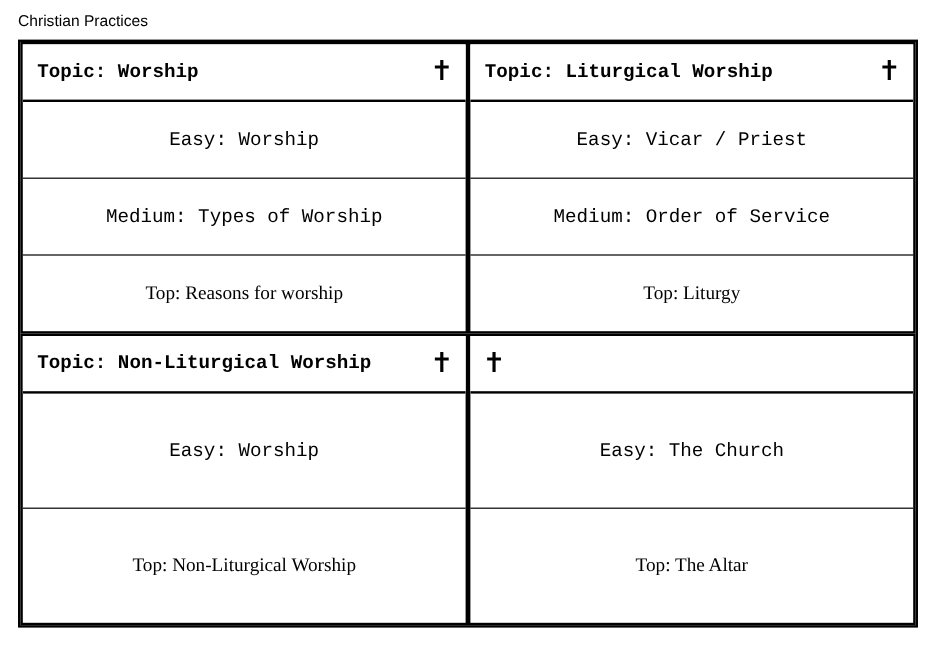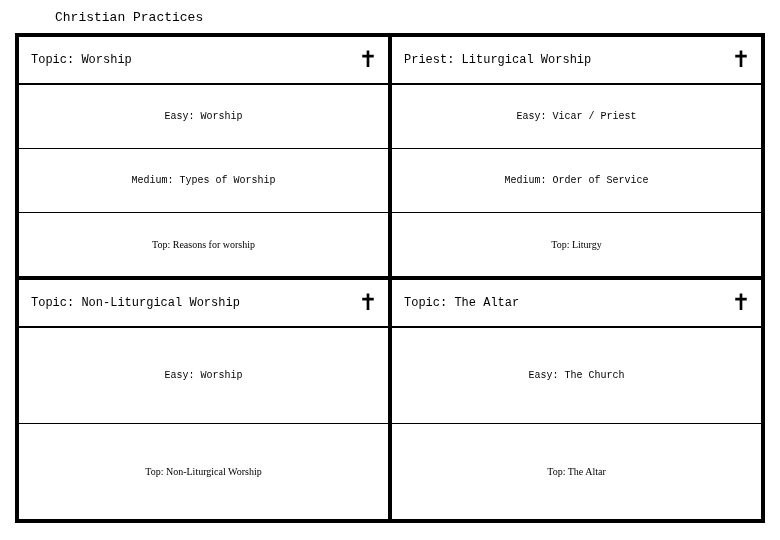--- a/index.html
+++ b/index.html
@@ -12,22 +12,21 @@
       background: #ffffff;
       font-family: 'Courier New', Courier, monospace;
       width: 780px;
       height: 540px;
       padding: 10px 15px;
     }
 
     .page-title {
       font-size: 13px;
       margin-bottom: 8px;
-      font-family: Liberation Mono, monospace;
-      margin-left: 40px;
+      font-family: Liberation Sans, sans-serif;
     }
 
     .grid {
       display: grid;
       grid-template-columns: 1fr 1fr;
       grid-template-rows: 1fr 1fr;
       gap: 0;
       border: 2px solid #000;
       width: 750px;
       height: 490px;
@@ -44,40 +43,40 @@
       display: flex;
       align-items: center;
       justify-content: space-between;
       padding: 8px 12px;
       border-bottom: 2px solid #000;
       background: #fff;
       min-height: 48px;
     }
 
     .card-title {
-      font-weight: normal;
-      font-size: 12px;
+      font-weight: bold;
+      font-size: 16px;
       font-family: 'Courier New', Courier, monospace;
     }
 
     .cross-icon {
       font-size: 26px;
       font-weight: bold;
       line-height: 1;
       display: inline-block;
       font-family: 'Courier New', Courier, monospace;
     }
 
     .card-row {
       display: flex;
       align-items: center;
       justify-content: center;
       flex: 1;
       border-bottom: 1px solid #000;
-      font-size: 10px;
+      font-size: 16px;
       text-align: center;
       padding: 6px 10px;
       font-family: 'Courier New', Courier, monospace;
     }
 
     .card-row:last-child {
       border-bottom: none;
       font-family: Liberation Serif, serif;
     }
   </style>
@@ -91,36 +90,35 @@
       <div class="card-header">
         <span class="card-title">Topic: Worship</span>
         <span class="cross-icon">✝</span>
       </div>
       <div class="card-row">Easy: Worship</div>
       <div class="card-row">Medium: Types of Worship</div>
       <div class="card-row">Top: Reasons for worship</div>
     </div>
     <div class="card">
       <div class="card-header">
-        <span class="card-title">Priest: Liturgical Worship</span>
+        <span class="card-title">Topic: Liturgical Worship</span>
         <span class="cross-icon">✝</span>
       </div>
       <div class="card-row">Easy: Vicar / Priest</div>
       <div class="card-row">Medium: Order of Service</div>
       <div class="card-row">Top: Liturgy</div>
     </div>
     <div class="card">
       <div class="card-header">
         <span class="card-title">Topic: Non-Liturgical Worship</span>
         <span class="cross-icon">✝</span>
       </div>
       <div class="card-row">Easy: Worship</div>
       <div class="card-row">Top: Non-Liturgical Worship</div>
     </div>
     <div class="card">
       <div class="card-header">
-        <span class="card-title">Topic: The Altar</span>
         <span class="cross-icon">✝</span>
       </div>
       <div class="card-row">Easy: The Church</div>
       <div class="card-row">Top: The Altar</div>
     </div>
   </div>
 
 </body></html>

